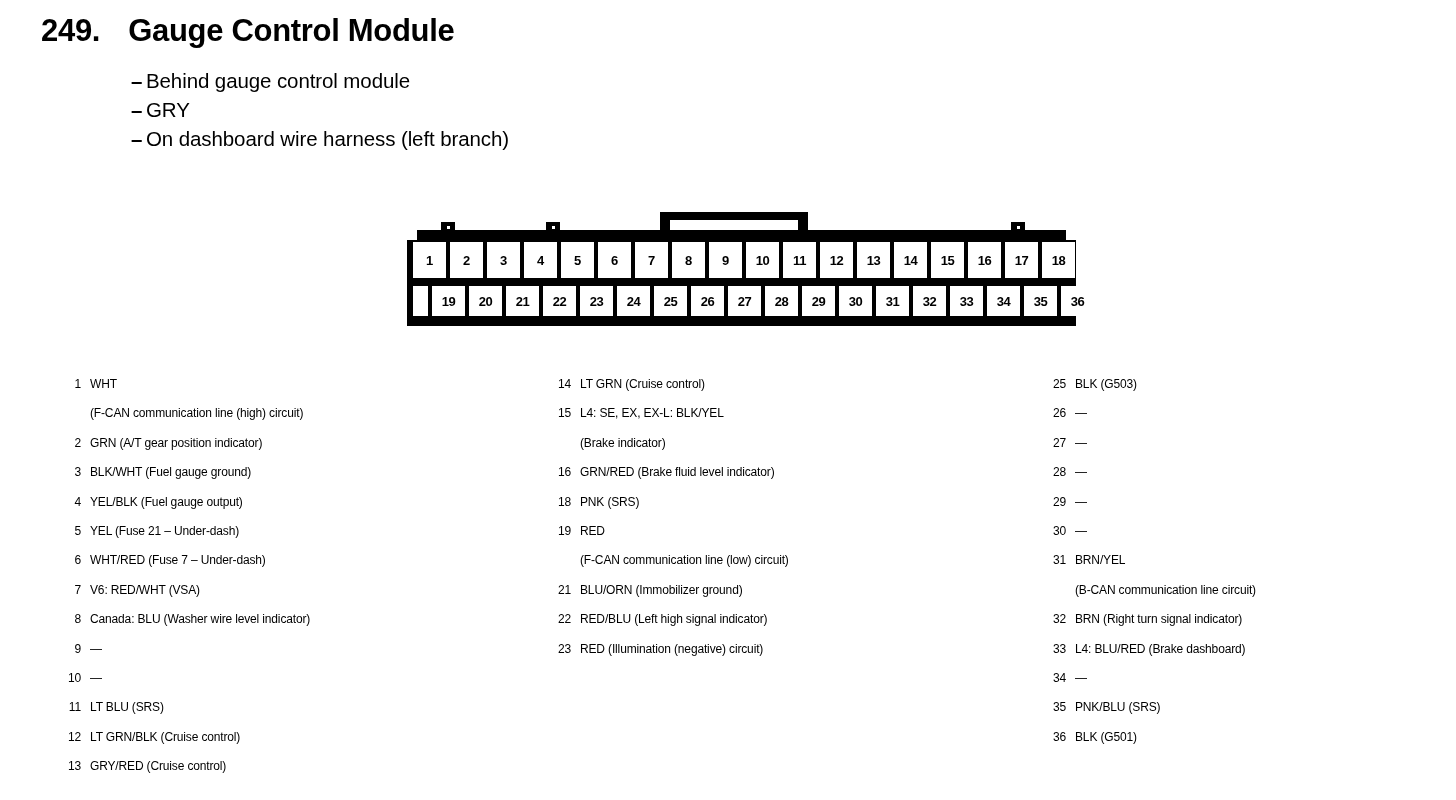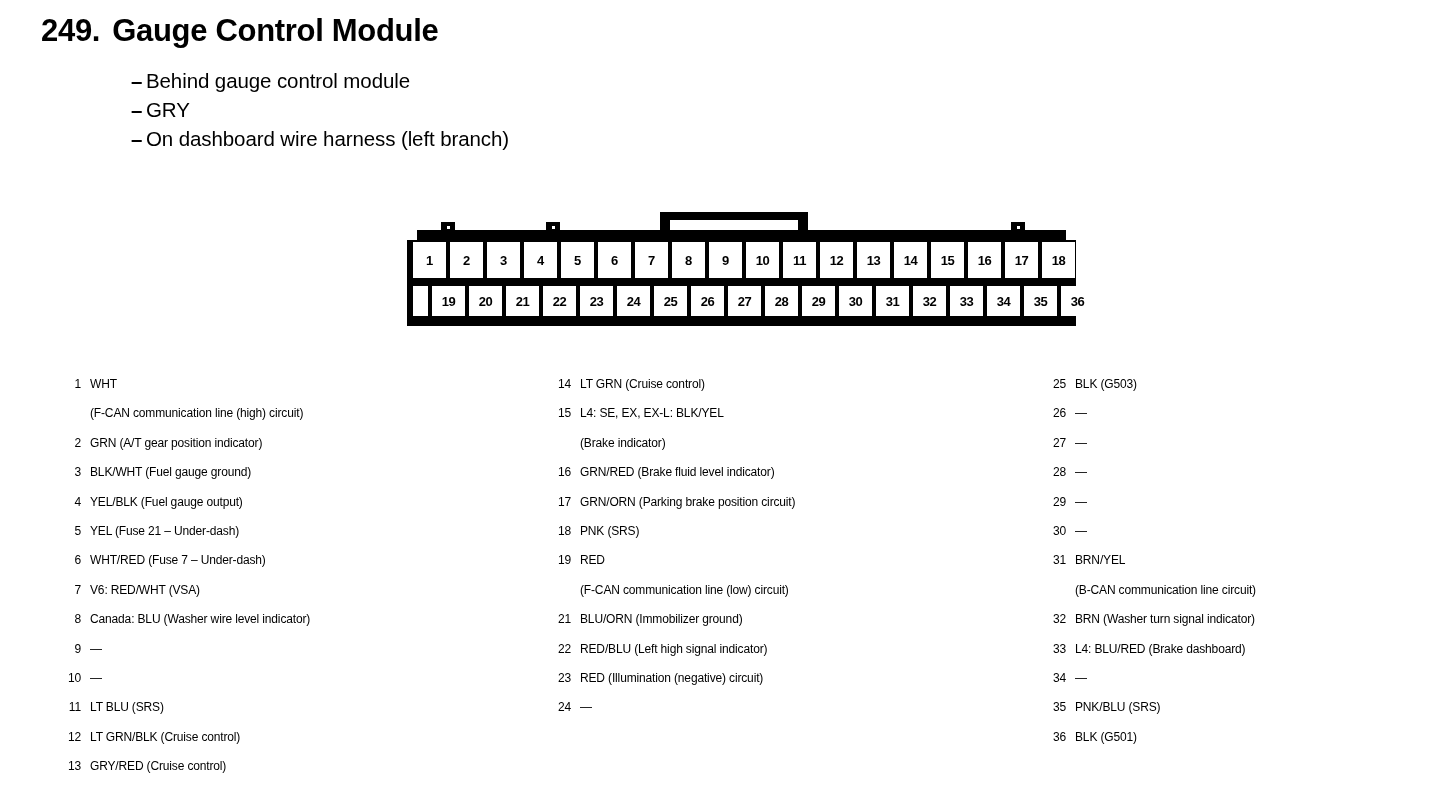--- a/index.html
+++ b/index.html
@@ -14,21 +14,21 @@
     -webkit-font-smoothing:none;
   }
 
   
   #header{position:absolute;left:0;top:0;width:1456px;}
   #title{
     position:absolute;left:41px;top:14px;
     font-size:31px;font-weight:bold;letter-spacing:-0.3px;
     white-space:nowrap;line-height:1.1;
   }
-  #title .num{margin-right:12px;}
+  #title .num{margin-right:28px;}
   #bullets{position:absolute;left:131px;top:66px;}
   .bullet{
     font-size:20.5px;line-height:29px;white-space:nowrap;letter-spacing:-0.1px;
   }
   .bullet .dash{font-weight:bold;display:inline-block;width:15px;}
 
   
   #connector{
     position:absolute;left:407px;top:212px;
     width:672px;height:104px;
@@ -184,35 +184,33 @@
       <div class="pinrow"><span class="pn">9</span><span class="desc">—</span></div>
       <div class="pinrow"><span class="pn">10</span><span class="desc">—</span></div>
       <div class="pinrow"><span class="pn">11</span><span class="desc">LT BLU (SRS)</span></div>
       <div class="pinrow"><span class="pn">12</span><span class="desc">LT GRN/BLK (Cruise control)</span></div>
       <div class="pinrow"><span class="pn">13</span><span class="desc">GRY/RED (Cruise control)</span></div>
     </div>
   <div class="col" id="col-1">
       <div class="pinrow"><span class="pn">14</span><span class="desc">LT GRN (Cruise control)</span></div>
       <div class="pinrow"><span class="pn">15</span><span class="desc">L4: SE, EX, EX-L: BLK/YEL</span><span class="cont">(Brake indicator)</span></div>
       <div class="pinrow"><span class="pn">16</span><span class="desc">GRN/RED (Brake fluid level indicator)</span></div>
-      <div class="pinrow"><span class="pn">17</span><span class="desc">GRN/ORN (Parking brake position circuit)</span></div>
       <div class="pinrow"><span class="pn">18</span><span class="desc">PNK (SRS)</span></div>
       <div class="pinrow"><span class="pn">19</span><span class="desc">RED</span><span class="cont">(F-CAN communication line (low) circuit)</span></div>
       <div class="pinrow"><span class="pn">21</span><span class="desc">BLU/ORN (Immobilizer ground)</span></div>
       <div class="pinrow"><span class="pn">22</span><span class="desc">RED/BLU (Left high signal indicator)</span></div>
       <div class="pinrow"><span class="pn">23</span><span class="desc">RED (Illumination (negative) circuit)</span></div>
-      <div class="pinrow"><span class="pn">24</span><span class="desc">—</span></div>
     </div>
   <div class="col" id="col-2">
       <div class="pinrow"><span class="pn">25</span><span class="desc">BLK (G503)</span></div>
       <div class="pinrow"><span class="pn">26</span><span class="desc">—</span></div>
       <div class="pinrow"><span class="pn">27</span><span class="desc">—</span></div>
       <div class="pinrow"><span class="pn">28</span><span class="desc">—</span></div>
       <div class="pinrow"><span class="pn">29</span><span class="desc">—</span></div>
       <div class="pinrow"><span class="pn">30</span><span class="desc">—</span></div>
       <div class="pinrow"><span class="pn">31</span><span class="desc">BRN/YEL</span><span class="cont">(B-CAN communication line circuit)</span></div>
-      <div class="pinrow"><span class="pn">32</span><span class="desc">BRN (Washer turn signal indicator)</span></div>
+      <div class="pinrow"><span class="pn">32</span><span class="desc">BRN (Right turn signal indicator)</span></div>
       <div class="pinrow"><span class="pn">33</span><span class="desc">L4: BLU/RED (Brake dashboard)</span></div>
       <div class="pinrow"><span class="pn">34</span><span class="desc">—</span></div>
       <div class="pinrow"><span class="pn">35</span><span class="desc">PNK/BLU (SRS)</span></div>
       <div class="pinrow"><span class="pn">36</span><span class="desc">BLK (G501)</span></div>
     </div>
 </div>
 
 </body></html>

